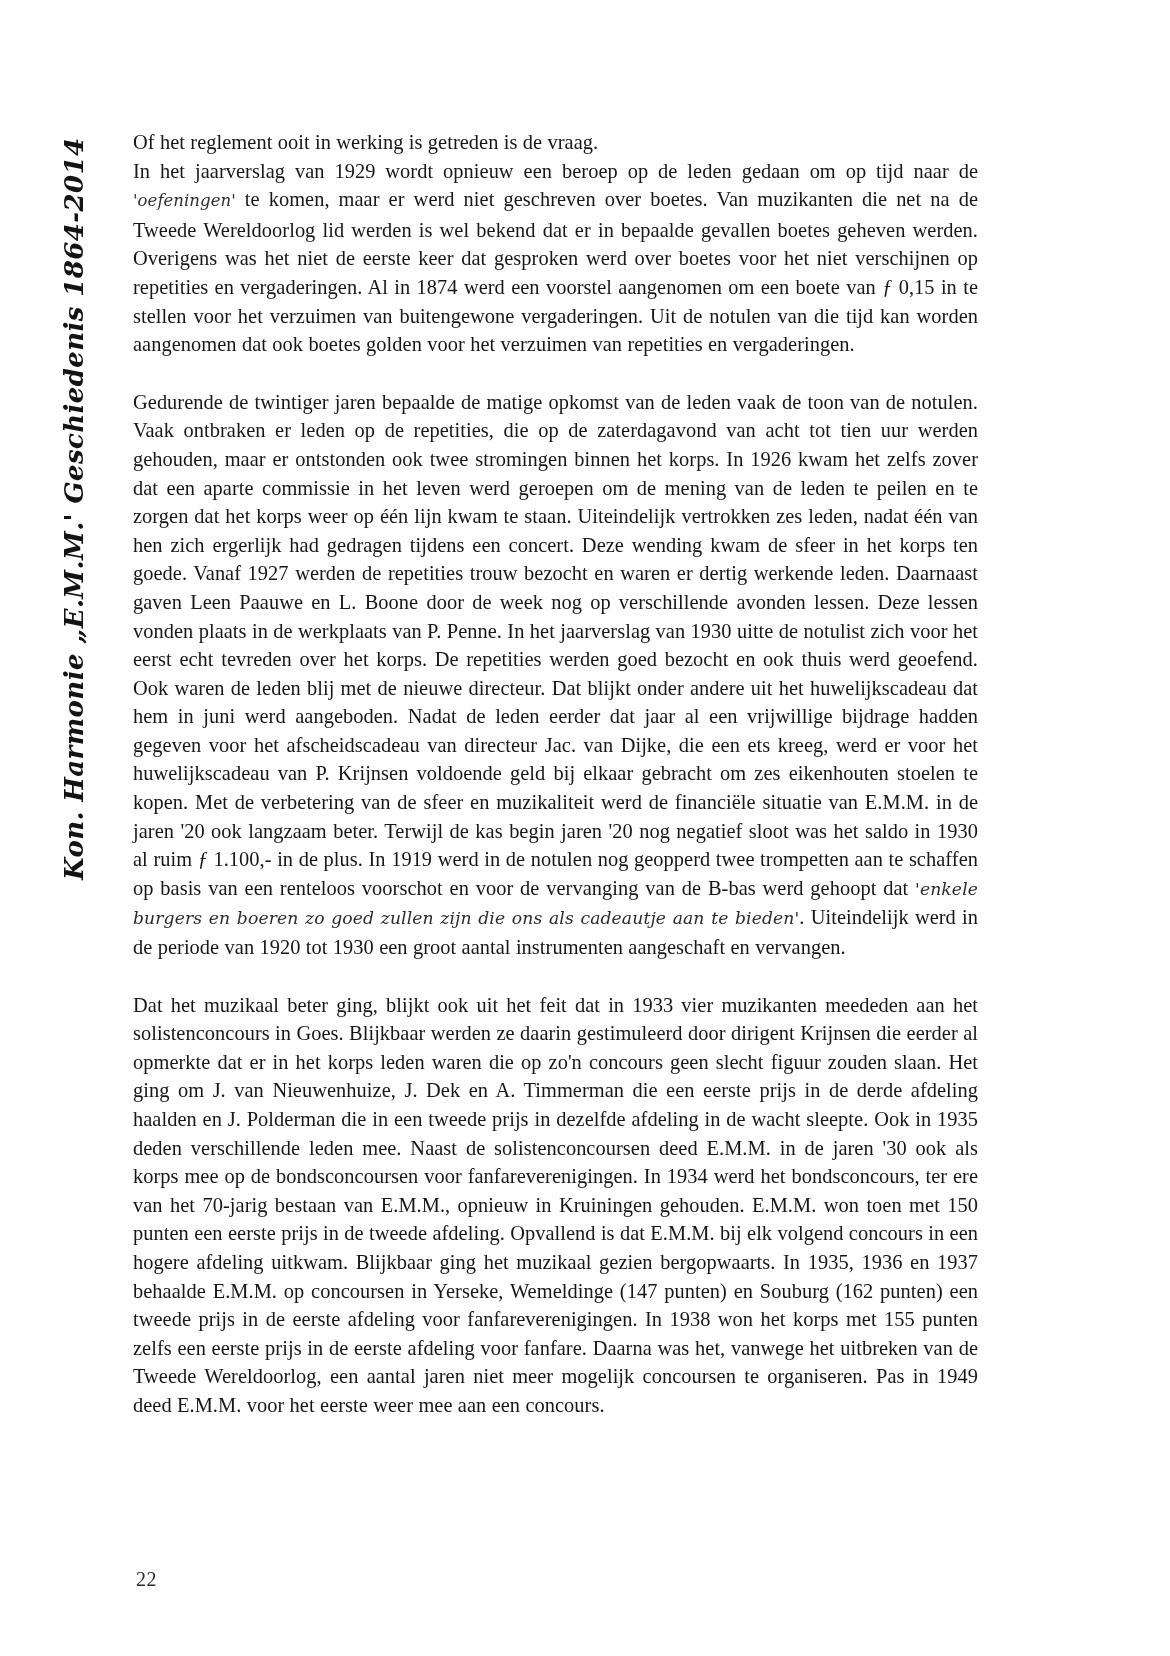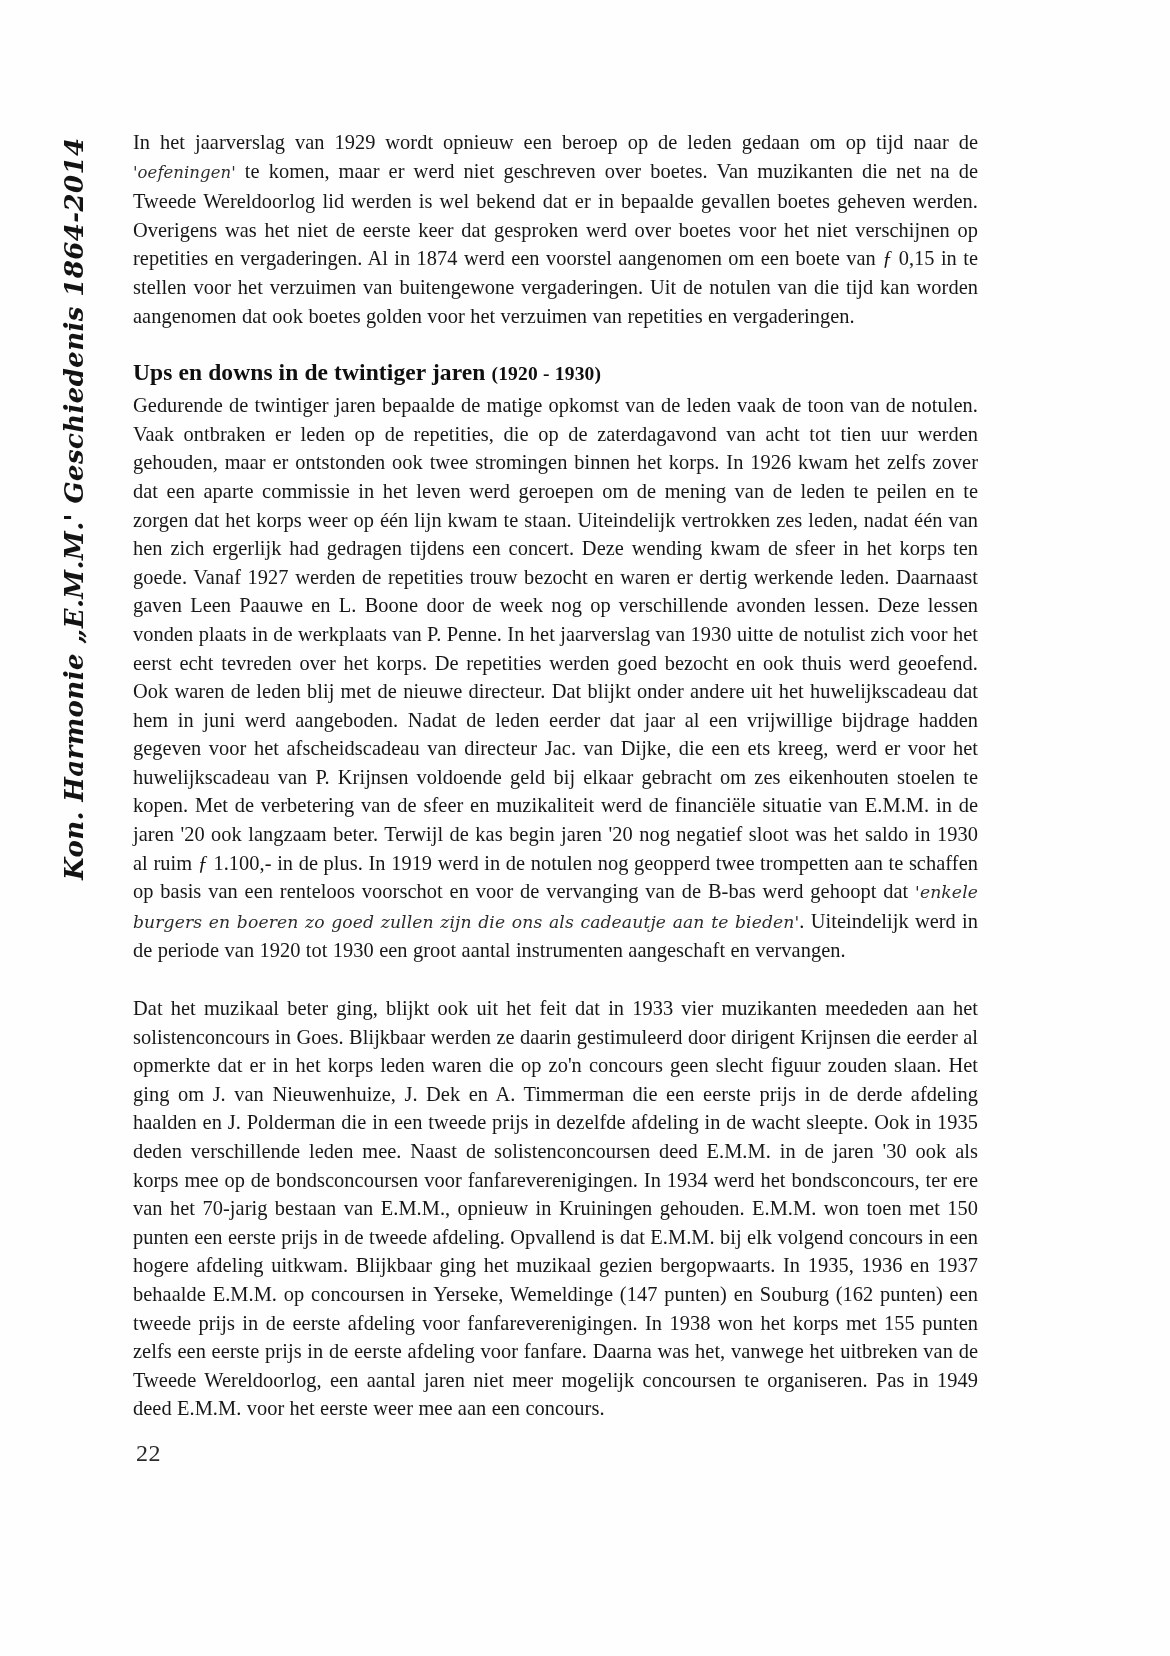--- a/index.html
+++ b/index.html
@@ -58,21 +58,21 @@
   p.body {
     margin: 0;
     text-align: justify;
     text-justify: inter-word;
     font-size: 20.4px;
     line-height: 28.6px;
     letter-spacing: 0.05px;
     word-spacing: 0.2px;
     color: #171717;
   }
-  p.body + p.body { margin-top: 12px; }
+  p.body + p.body { margin-top: 0; }
 
   .lead-line {
     text-align: left;
   }
 
   h2.section {
     margin: 0;
     font-size: 23.5px;
     line-height: 30px;
     font-weight: 700;
@@ -103,42 +103,42 @@
   }
   .guilder {
     font-family: "Liberation Serif", serif;
     font-style: italic;
   }
 
   
   .folio {
     position: absolute;
     left: 136px;
-    top: 1440px;
-    font-size: 24px;
+    top: 1568px;
+    font-size: 20px;
     color: #2a2a2a;
     letter-spacing: 0.5px;
   }
 </style>
 </head>
 <body>
 
 <div class="page">
 
   <div class="sidebar">
     <div class="sidebar-rail">Kon. Harmonie „E.M.M.' Geschiedenis 1864-2014</div>
   </div>
 
   <div class="content">
 
+    <p class="body lead-line"><span>Of het reglement ooit in werking is getreden is de vraag.</span></p>
 
     <p class="body"><span>In het jaarverslag van 1929 wordt opnieuw een beroep op de leden gedaan om op tijd naar de </span><span class="sm-italic">'oefeningen'</span><span> te komen, maar er werd niet geschreven over boetes. Van muzikanten die net na de Tweede Wereldoorlog lid werden is wel bekend dat er in bepaalde gevallen boetes geheven werden. Overigens was het niet de eerste keer dat gesproken werd over boetes voor het niet verschijnen op repetities en vergaderingen. Al in 1874 werd een voorstel aangenomen om een boete van </span><span class="guilder">ƒ</span><span> 0,15 in te stellen voor het verzuimen van buitengewone vergaderingen. Uit de notulen van die tijd kan worden aangenomen dat ook boetes golden voor het verzuimen van repetities en vergaderingen.</span></p>
 
     <div class="gap-before-heading"></div>
-    <h2 class="section"><span>Ups en downs in de twintiger jaren </span><span class="years">(1920 - 1930)</span></h2>
     <div class="gap-after-heading"></div>
 
     <p class="body"><span>Gedurende de twintiger jaren bepaalde de matige opkomst van de leden vaak de toon van de notulen. Vaak ontbraken er leden op de repetities, die op de zaterdagavond van acht tot tien uur werden gehouden, maar er ontstonden ook twee stromingen binnen het korps. In 1926 kwam het zelfs zover dat een aparte commissie in het leven werd geroepen om de mening van de leden te peilen en te zorgen dat het korps weer op één lijn kwam te staan. Uiteindelijk vertrokken zes leden, nadat één van hen zich ergerlijk had gedragen tijdens een concert. Deze wending kwam de sfeer in het korps ten goede. Vanaf 1927 werden de repetities trouw bezocht en waren er dertig werkende leden. Daarnaast gaven Leen Paauwe en L. Boone door de week nog op verschillende avonden lessen. Deze lessen vonden plaats in de werkplaats van P. Penne. In het jaarverslag van 1930 uitte de notulist zich voor het eerst echt tevreden over het korps. De repetities werden goed bezocht en ook thuis werd geoefend. Ook waren de leden blij met de nieuwe directeur. Dat blijkt onder andere uit het huwelijkscadeau dat hem in juni werd aangeboden. Nadat de leden eerder dat jaar al een vrijwillige bijdrage hadden gegeven voor het afscheidscadeau van directeur Jac. van Dijke, die een ets kreeg, werd er voor het huwelijkscadeau van P. Krijnsen voldoende geld bij elkaar gebracht om zes eikenhouten stoelen te kopen. Met de verbetering van de sfeer en muzikaliteit werd de financiële situatie van E.M.M. in de jaren '20 ook langzaam beter. Terwijl de kas begin jaren '20 nog negatief sloot was het saldo in 1930 al ruim </span><span class="guilder">ƒ</span><span> 1.100,- in de plus. In 1919 werd in de notulen nog geopperd twee trompetten aan te schaffen op basis van een renteloos voorschot en voor de vervanging van de B-bas werd gehoopt dat </span><span class="quote-italic">'enkele burgers en boeren zo goed zullen zijn die ons als cadeautje aan te bieden'</span><span>. Uiteindelijk werd in de periode van 1920 tot 1930 een groot aantal instrumenten aangeschaft en vervangen.</span></p>
 
     <div class="gap-before-heading"></div>
     <div class="gap-after-heading"></div>
 
     <p class="body"><span>Dat het muzikaal beter ging, blijkt ook uit het feit dat in 1933 vier muzikanten meededen aan het solistenconcours in Goes. Blijkbaar werden ze daarin gestimuleerd door dirigent Krijnsen die eerder al opmerkte dat er in het korps leden waren die op zo'n concours geen slecht figuur zouden slaan. Het ging om J. van Nieuwenhuize, J. Dek en A. Timmerman die een eerste prijs in de derde afdeling haalden en J. Polderman die in een tweede prijs in dezelfde afdeling in de wacht sleepte. Ook in 1935 deden verschillende leden mee. Naast de solistenconcoursen deed E.M.M. in de jaren '30 ook als korps mee op de bondsconcoursen voor fanfareverenigingen. In 1934 werd het bondsconcours, ter ere van het 70-jarig bestaan van E.M.M., opnieuw in Kruiningen gehouden. E.M.M. won toen met 150 punten een eerste prijs in de tweede afdeling. Opvallend is dat E.M.M. bij elk volgend concours in een hogere afdeling uitkwam. Blijkbaar ging het muzikaal gezien bergopwaarts. In 1935, 1936 en 1937 behaalde E.M.M. op concoursen in Yerseke, Wemeldinge (147 punten) en Souburg (162 punten) een tweede prijs in de eerste afdeling voor fanfareverenigingen. In 1938 won het korps met 155 punten zelfs een eerste prijs in de eerste afdeling voor fanfare. Daarna was het, vanwege het uitbreken van de Tweede Wereldoorlog, een aantal jaren niet meer mogelijk concoursen te organiseren. Pas in 1949 deed E.M.M. voor het eerste weer mee aan een concours.</span></p>
 
   </div>

